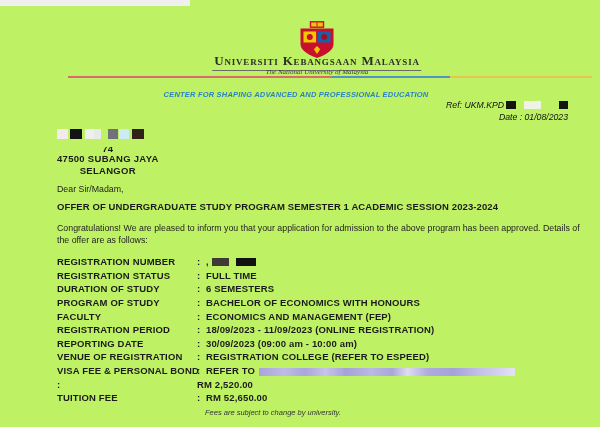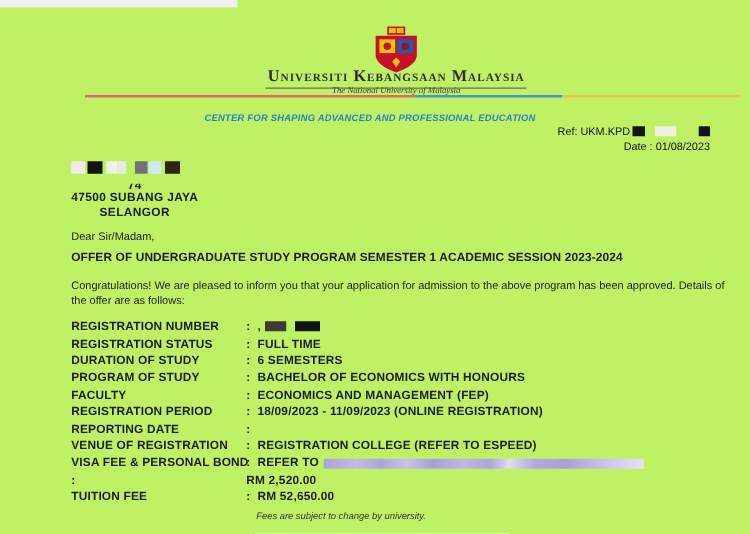--- a/index.html
+++ b/index.html
@@ -27,21 +27,21 @@
   .tricolor-rule .seg-blue{width:118px;background:#4f93c9;}
   .tricolor-rule .seg-yellow{width:142px;background:#e7c64f;}
   .dept-my{
     position:absolute;top:81px;left:296px;transform:translateX(-50%);
     font-size:7.5px;font-weight:bold;color:#2a82c6;white-space:nowrap;letter-spacing:0.2px;
   }
   .dept-en{
     position:absolute;top:89.5px;left:296px;transform:translateX(-50%);
     font-size:7.5px;font-weight:bold;font-style:italic;color:#2a82c6;white-space:nowrap;letter-spacing:0.2px;
   }
-  .ref-block{position:absolute;top:100px;right:32px;text-align:right;font-size:8.7px;line-height:11.5px;color:#111;}
+  .ref-block{position:absolute;top:100px;right:32px;text-align:right;font-size:8.7px;line-height:11.5px;color:#111;font-style:italic;}
   .ref-line,.date-line{white-space:nowrap;}
   .redact-chip{display:inline-block;height:8px;vertical-align:middle;margin-bottom:1px;}
 
   
   .address{position:absolute;left:57px;top:129px;line-height:11.5px;text-align:center;}
   .addr-redaction{display:flex;align-items:flex-end;height:11px;margin-bottom:3px;}
   .addr-redaction .redact-chip{height:10px;}
   .addr-partial{
     font-weight:bold;font-size:9.5px;letter-spacing:0.3px;
     clip-path:inset(40% 0 0 0);height:10px;
@@ -146,20 +146,21 @@
         <span class="tvalue">ECONOMICS AND MANAGEMENT (FEP)</span>
       </div>
       <div class="trow">
         <span class="tlabel">REGISTRATION PERIOD</span>
         <span class="tcolon">:</span>
         <span class="tvalue">18/09/2023 - 11/09/2023 (ONLINE REGISTRATION)</span>
       </div>
       <div class="trow">
         <span class="tlabel">REPORTING DATE</span>
         <span class="tcolon">:</span>
+        <span class="tvalue">30/09/2023 (09:00 am - 10:00 am)</span>
       </div>
       <div class="trow">
         <span class="tlabel">VENUE OF REGISTRATION</span>
         <span class="tcolon">:</span>
         <span class="tvalue">REGISTRATION COLLEGE (REFER TO ESPEED)</span>
       </div>
       <div class="trow">
         <span class="tlabel">VISA FEE &amp; PERSONAL BOND</span>
         <span class="tcolon">:</span>
         <span class="tvalue">REFER TO<span class="visa-bar"></span></span>

